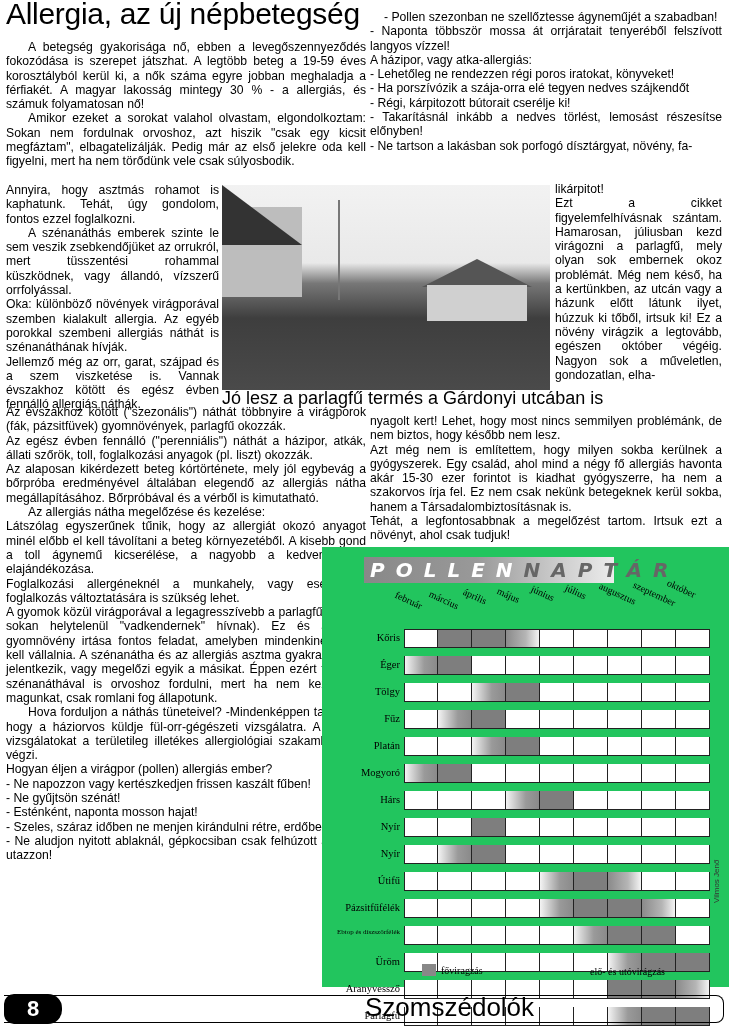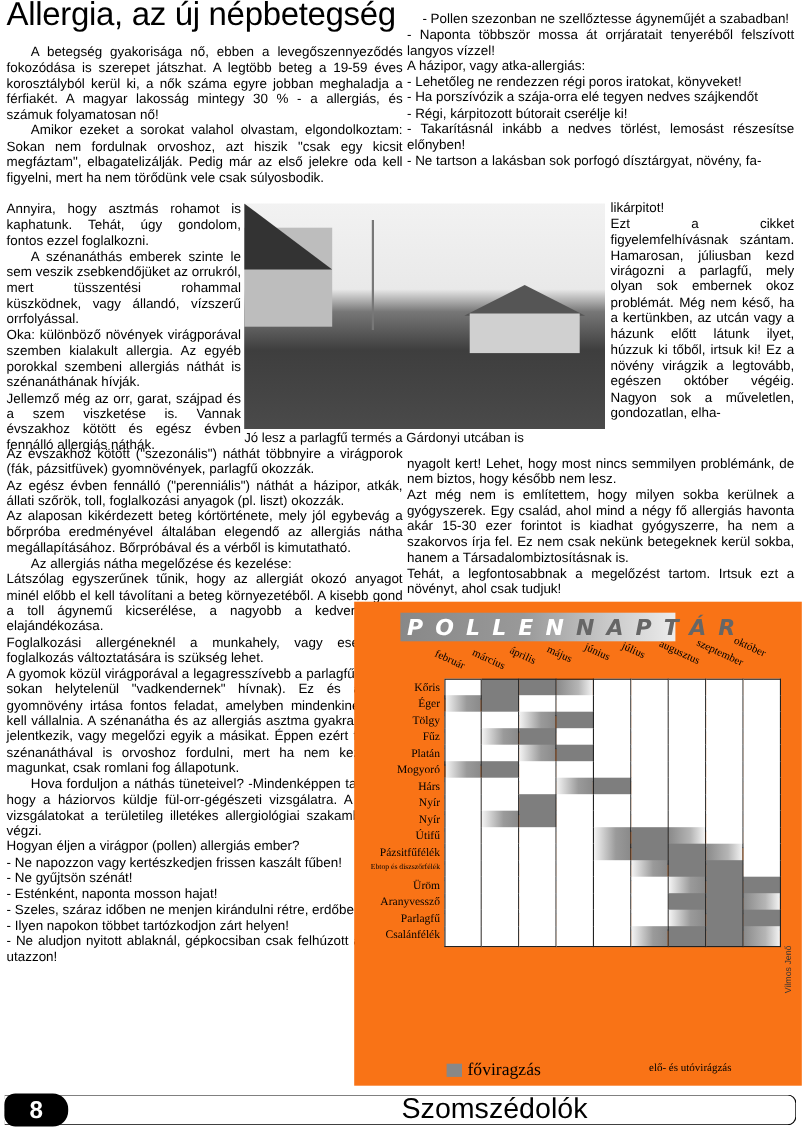--- a/index.html
+++ b/index.html
@@ -13,37 +13,37 @@
   #left-bottom { left: 6px; top: 405px; width: 360px; }
   #right-top { left: 370px; top: 10px; width: 352px; }
   #right-narrow { left: 555px; top: 182px; width: 167px; }
   #right-bottom { left: 370px; top: 414px; width: 352px; }
   .photo { position: absolute; left: 222px; top: 185px; width: 328px; height: 205px; background: linear-gradient(180deg, #f2f2f2 0%, #e9e9e9 38%, #777 48%, #3e3e3e 65%, #4a4a4a 100%); overflow: hidden; }
   .photo .house1 { position: absolute; left: 0; top: 22px; width: 80px; height: 90px; background: #bdbdbd; }
   .photo .roof1 { position: absolute; left: 0; top: 0; width: 0; height: 0; border-left: 0 solid transparent; border-right: 80px solid transparent; border-bottom: 60px solid #333; }
   .photo .house2 { position: absolute; left: 205px; top: 100px; width: 100px; height: 36px; background: #d0d0d0; }
   .photo .roof2 { position: absolute; left: 200px; top: 74px; width: 0; height: 0; border-left: 55px solid transparent; border-right: 55px solid transparent; border-bottom: 28px solid #555; }
   .photo .pole { position: absolute; left: 116px; top: 15px; width: 2px; height: 100px; background: #777; }
-  .caption { position: absolute; left: 222px; top: 390px; font-size: 12px; line-height: 16px; white-space: nowrap; }
-  .chart { position: absolute; left: 322px; top: 547px; width: 407px; height: 440px; background: #f97316; }
+  .caption { position: absolute; left: 222px; top: 390px; font-size: 18px; line-height: 16px; white-space: nowrap; }
+  .chart { position: absolute; left: 322px; top: 547px; width: 407px; height: 440px; background: #22c55e; }
   .chart-title { position: absolute; left: 42px; top: 10px; width: 250px; height: 26px; background: linear-gradient(90deg, #888 0%, #999 45%, #c8c8c8 75%, #ececec 100%); font-family: "DejaVu Sans", sans-serif; font-weight: bold; font-style: italic; font-size: 20px; letter-spacing: 11px; color: #fff; line-height: 26px; padding-left: 6px; box-sizing: border-box; }
   .chart-title .b { color: #666; }
   .months { position: absolute; left: 82px; top: 36px; width: 306px; height: 30px; }
   .month { position: absolute; top: 10px; font-family: "Liberation Serif", serif; font-size: 10px; transform: rotate(25deg); transform-origin: left top; white-space: nowrap; }
   .grid { position: absolute; left: 82px; top: 70px; width: 306px; }
-  .row { display: flex; height: 15px; position: relative; }
+  .row { display: flex; height: 15px; position: relative; margin-top: 12px; }
   .rlabel { position: absolute; left: -82px; width: 78px; text-align: right; font-family: "Liberation Serif", serif; font-size: 10.5px; line-height: 18.8px; white-space: nowrap; }
   .rlabel.small { font-size: 7px; line-height: 8px; padding-top: 2px; }
   .cell { width: 34px; height: 18.8px; border-right: 1px solid #222; border-bottom: 1px solid #222; box-sizing: border-box; background: #fff; }
   .row .cell:first-of-type { border-left: 1px solid #222; }
   .row:first-child .cell { border-top: 1px solid #222; }
   .s1 { background: linear-gradient(90deg, #f4f4f4, #9a9a9a 60%, #8a8a8a); }
   .s2 { background: #7e7e7e; }
   .s3 { background: linear-gradient(90deg, #8a8a8a, #b5b5b5 60%, #f4f4f4); }
-  .legend { position: absolute; left: 84px; top: 417px; font-family: "Liberation Serif", serif; font-size: 16px; display: flex; align-items: center; gap: 5px; }
+  .legend { position: absolute; left: 100px; top: 417px; font-family: "Liberation Serif", serif; font-size: 10px; display: flex; align-items: center; gap: 5px; }
   .legend .sw { width: 14px; height: 12px; background: #888; }
   .legend2 { position: absolute; left: 268px; top: 419px; font-family: "Liberation Serif", serif; font-size: 10px; }
   .credit { position: absolute; left: 390px; top: 356px; font-size: 8px; transform: rotate(-90deg); transform-origin: left top; white-space: nowrap; color: #333; }
   .footer { position: absolute; left: 4px; top: 995px; width: 720px; height: 28px; border: 1px solid #000; border-left: none; border-radius: 0 8px 8px 0; box-sizing: border-box; }
   .pagenum { position: absolute; left: 4px; top: 994px; width: 58px; height: 30px; background: #000; color: #fff; border-radius: 10px 14px 14px 10px; font-weight: bold; font-size: 22px; line-height: 30px; text-align: center; }
   .pubname { position: absolute; left: 365px; top: 991px; font-size: 26px; line-height: 32px; }
 </style>
 </head>
 <body>
 
@@ -77,21 +77,20 @@
   <p class="ind">Az allergiás nátha megelőzése és kezelése:</p>
   <p>Látszólag egyszerűnek tűnik, hogy az allergiát okozó anyagot minél előbb el kell távolítani a beteg környezetéből. A kisebb gond a toll ágynemű kicserélése, a nagyobb a kedvenc állat elajándékozása.</p>
   <p>Foglalkozási allergéneknél a munkahely, vagy esetleg a foglalkozás változtatására is szükség lehet.</p>
   <p>A gyomok közül virágporával a legagresszívebb a parlagfű (melyet sokan helytelenül "vadkendernek" hívnak). Ez és a többi gyomnövény irtása fontos feladat, amelyben mindenkinek részt kell vállalnia. A szénanátha és az allergiás asztma gyakran együtt jelentkezik, vagy megelőzi egyik a másikat. Éppen ezért fontos a szénanáthával is orvoshoz fordulni, mert ha nem kezeltetjük magunkat, csak romlani fog állapotunk.</p>
   <p class="ind">Hova forduljon a náthás tüneteivel? -Mindenképpen tanácsos, hogy a háziorvos küldje fül-orr-gégészeti vizsgálatra. A további vizsgálatokat a területileg illetékes allergiológiai szakambulancia végzi.</p>
   <p>Hogyan éljen a virágpor (pollen) allergiás ember?</p>
   <p>- Ne napozzon vagy kertészkedjen frissen kaszált fűben!</p>
   <p>- Ne gyűjtsön szénát!</p>
   <p>- Esténként, naponta mosson hajat!</p>
   <p>- Szeles, száraz időben ne menjen kirándulni rétre, erdőbe!</p>
-  <p>- Ilyen napokon többet tartózkodjon zárt helyen!</p>
   <p>- Ne aludjon nyitott ablaknál, gépkocsiban csak felhúzott ablakkal utazzon!</p>
 </div>
 
 <div class="col" id="right-top">
   <p style="padding-left:16px;text-indent:-2px">- Pollen szezonban ne szellőztesse ágyneműjét a szabadban!</p>
   <p>- Naponta többször mossa át orrjáratait tenyeréből felszívott langyos vízzel!</p>
   <p>A házipor, vagy atka-allergiás:</p>
   <p>- Lehetőleg ne rendezzen régi poros iratokat, könyveket!</p>
   <p>- Ha porszívózik a szája-orra elé tegyen nedves szájkendőt</p>
   <p>- Régi, kárpitozott bútorait cserélje ki!</p>

